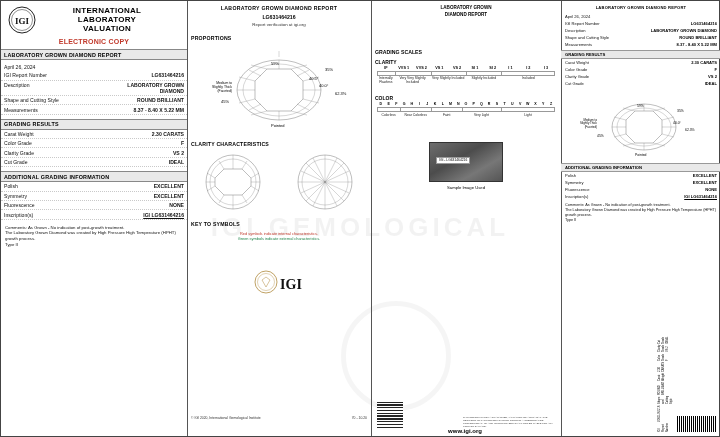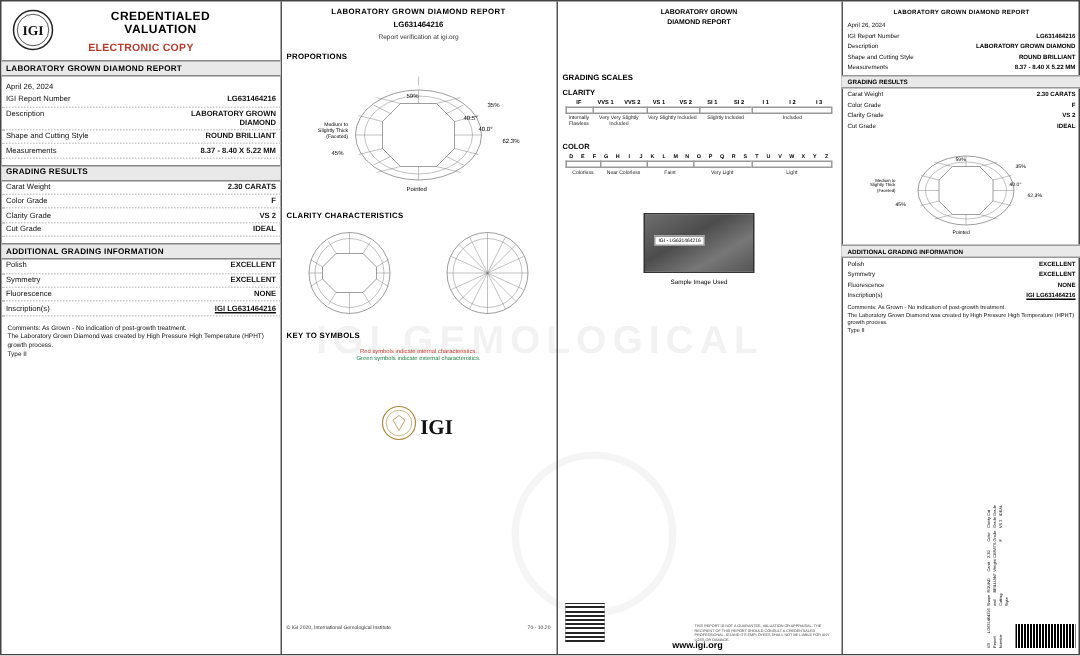--- a/index.html
+++ b/index.html
@@ -129,21 +129,22 @@
 
     <div class="logo-box">
       <svg width="30" height="30" viewBox="0 0 30 30">
         <circle cx="15" cy="15" r="13" fill="none" stroke="#222" stroke-width="1"></circle>
         <circle cx="15" cy="15" r="10.5" fill="none" stroke="#222" stroke-width=".5"></circle>
         <text x="15" y="18.5" text-anchor="middle" font-size="9" font-family="Liberation Serif, serif" font-weight="bold" fill="#111">IGI</text>
       </svg>
     </div>
 
     <div class="igi-head" style="padding-left:30px;">
-      <div class="l2">CREDENTIALED</div>
+      <div class="l1">INTERNATIONAL</div>
+      <div class="l2">LABORATORY</div>
       <div class="l3">VALUATION</div>
     </div>
 
     <div class="ec">ELECTRONIC COPY</div>
 
     <div class="sec-title">LABORATORY GROWN DIAMOND REPORT</div>
 
     <div class="row" style="padding-top:4px;">
       <span class="k">April 26, 2024</span>
       <span class="v"></span>

